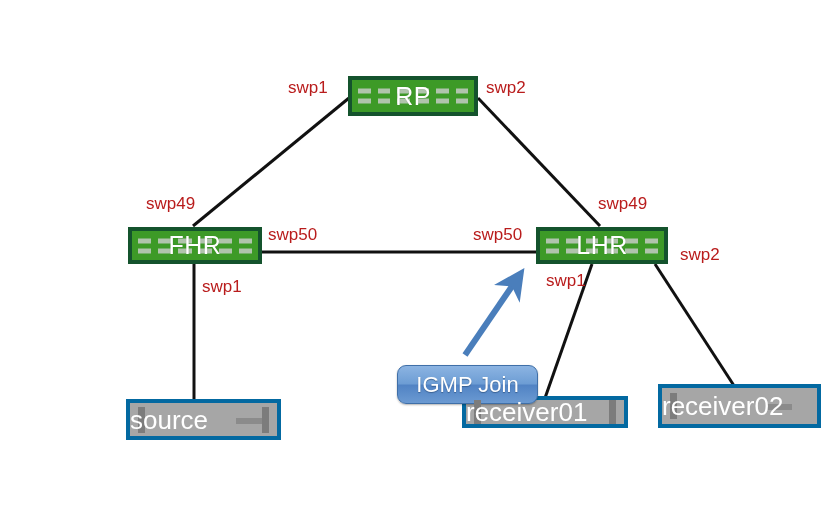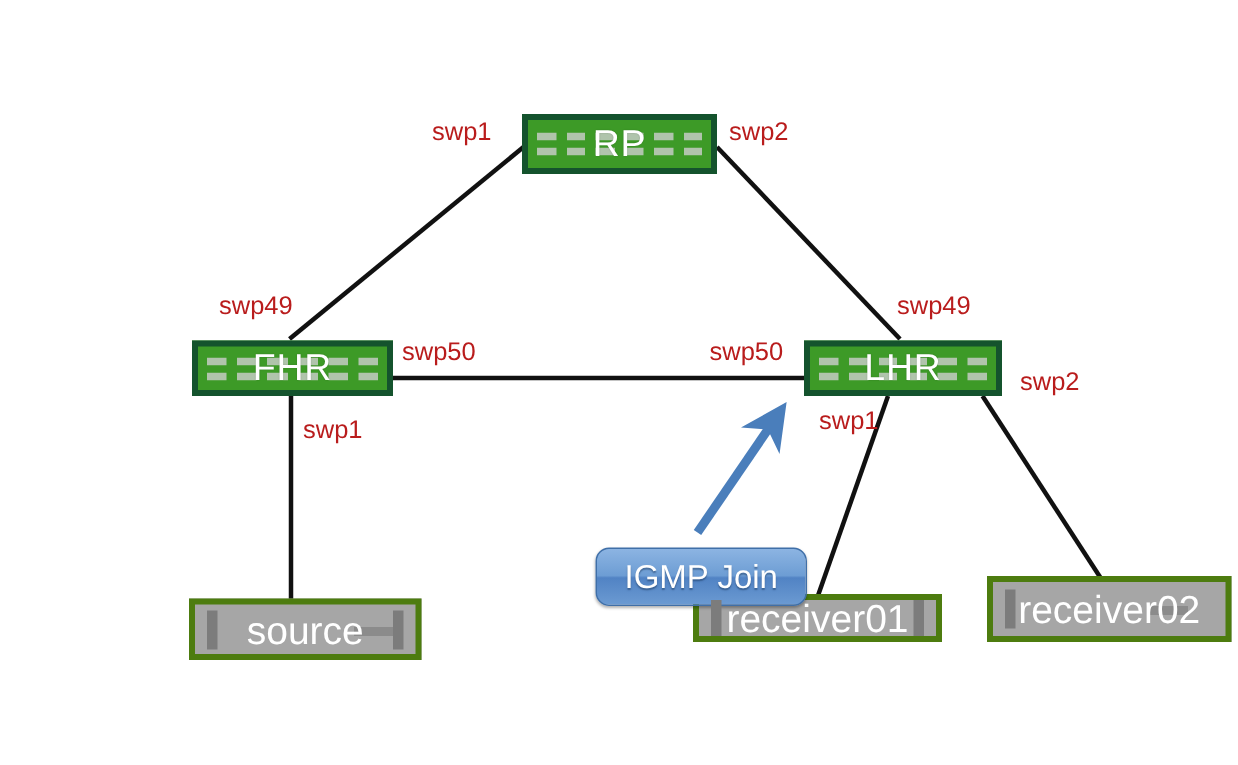--- a/index.html
+++ b/index.html
@@ -78,24 +78,24 @@
     height: 5px;
     background: #bcc9bb;
     opacity: 0.9;
   }
 
   
   .host {
     position: absolute;
     box-sizing: border-box;
     background: #a6a6a6;
-    border: 4px solid #4d7c0f;
+    border: 4px solid #0369a1;
     display: flex;
     align-items: center;
-    justify-content: center;
+    justify-content: flex-start;
     overflow: hidden;
   }
   .host .host-label {
     position: relative;
     z-index: 3;
     color: #ffffff;
     font-size: 26px;
     font-weight: 400;
     line-height: 1;
     white-space: nowrap;

